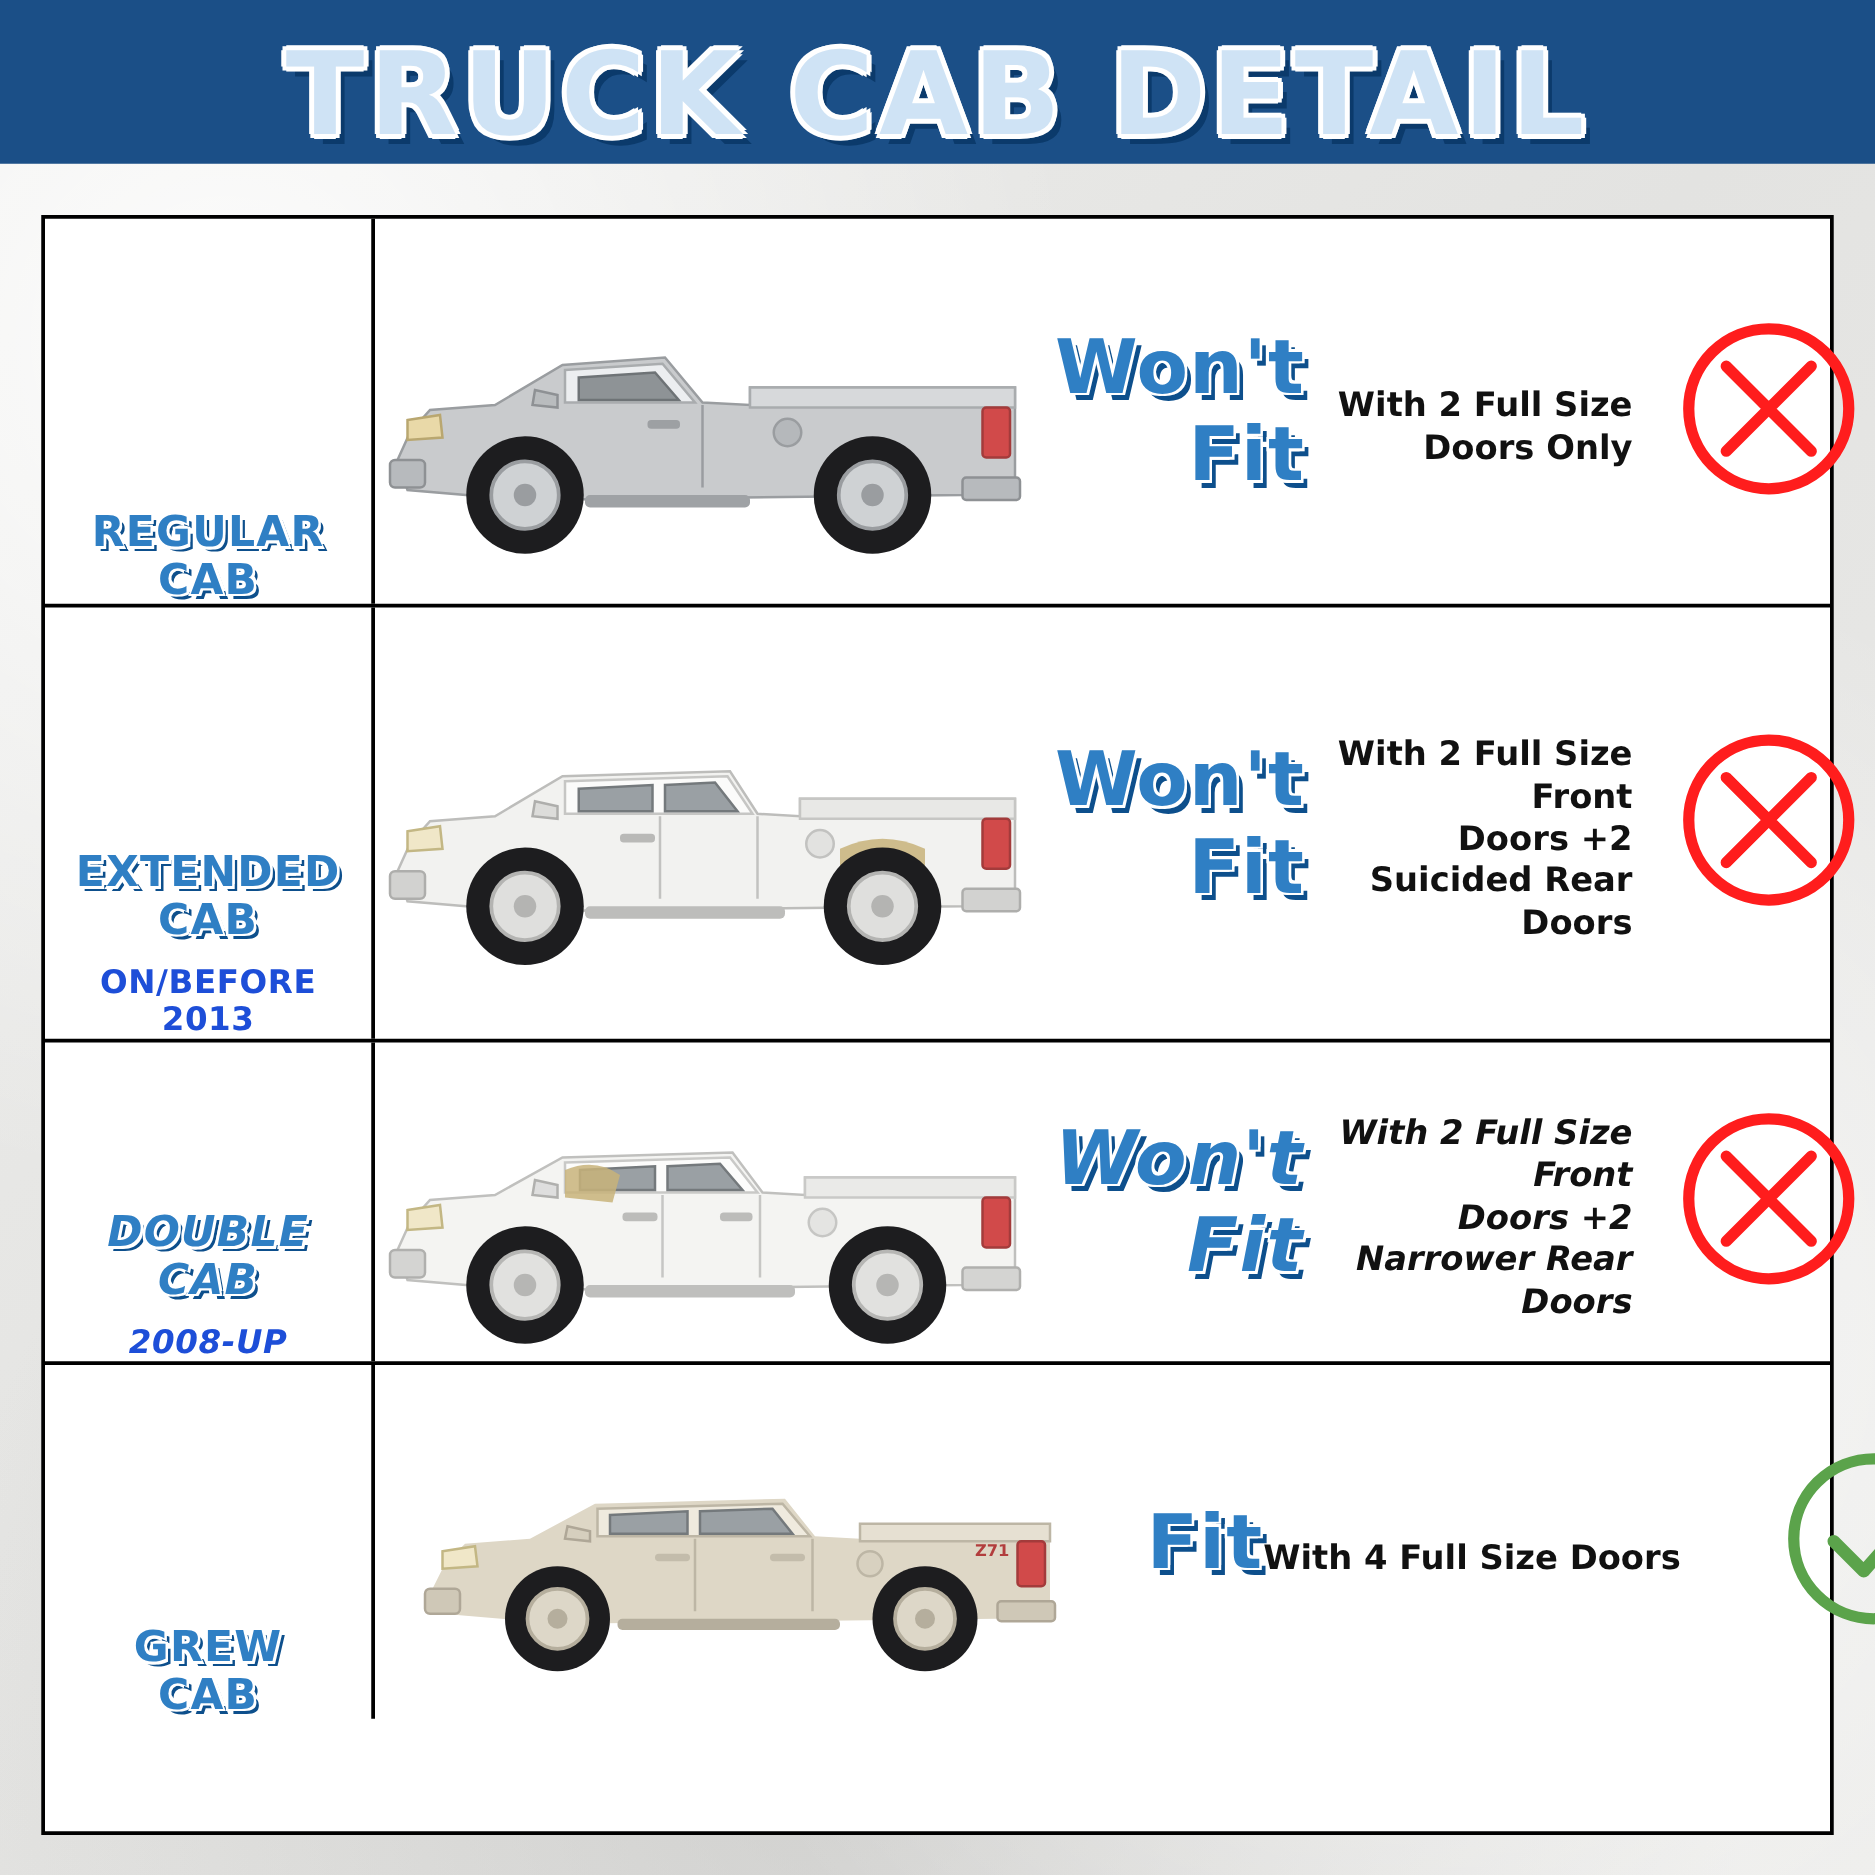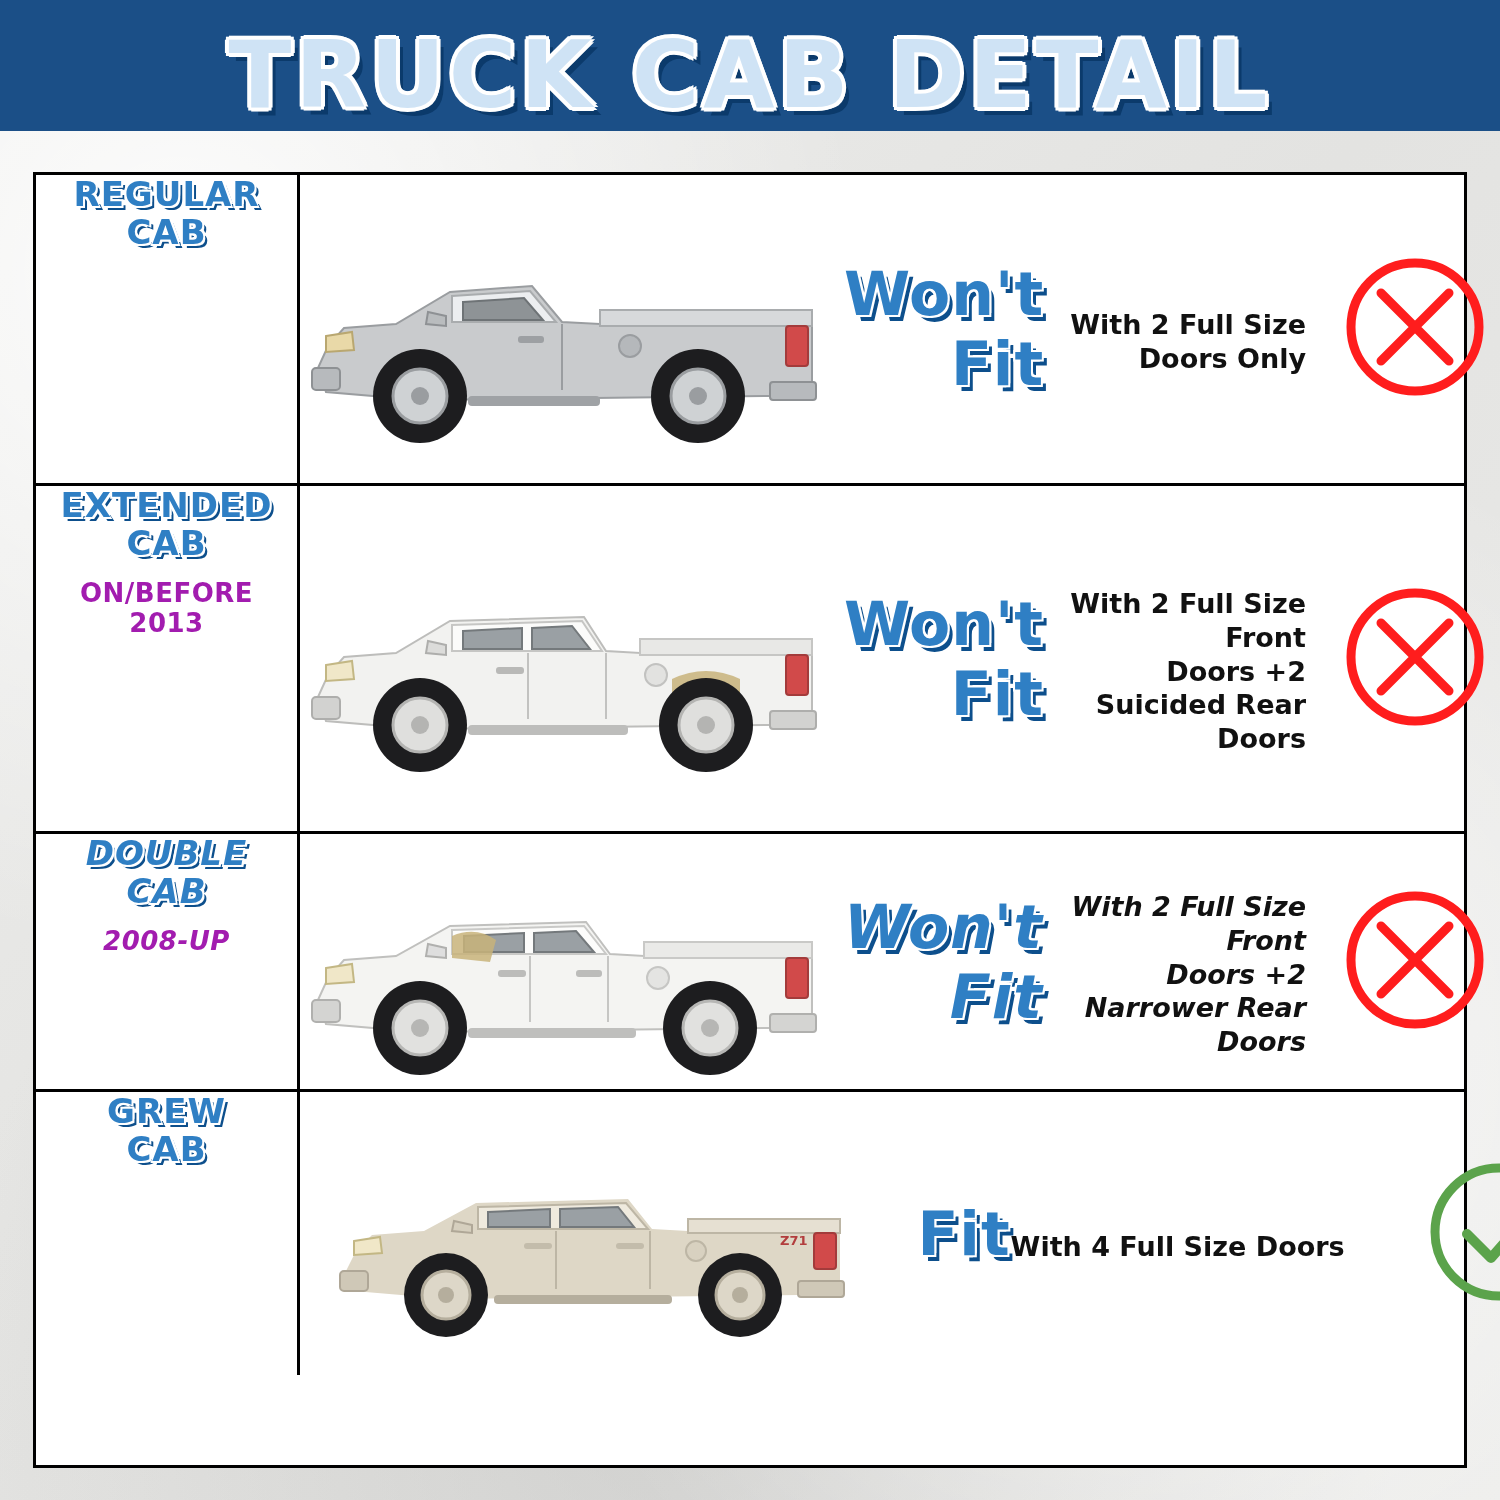--- a/index.html
+++ b/index.html
@@ -85,21 +85,21 @@
   .row-4 { height: 283px; }
 
   .cell-label {
     width: 264px;
     flex: 0 0 264px;
     border-right: 3px solid #000000;
     box-sizing: border-box;
     display: flex;
     flex-direction: column;
     align-items: center;
-    justify-content: flex-start;
+    justify-content: flex-end;
     text-align: center;
     padding: 0 6px;
   }
   .label-main {
     font-family: "DejaVu Sans", sans-serif;
     font-weight: bold;
     font-size: 34px;
     line-height: 1.12;
     letter-spacing: 1px;
     color: #2f7fc4;
@@ -109,21 +109,21 @@
       -2px 2px 0 #ffffff,
       2px 2px 0 #ffffff,
       4px 4px 0 #0d4f8c;
   }
   .label-sub {
     margin-top: 16px;
     font-family: "DejaVu Sans", sans-serif;
     font-weight: bold;
     font-size: 26px;
     letter-spacing: 0.5px;
-    color: #a21caf;
+    color: #1d4ed8;
   }
 
   .cell-image {
     flex: 1 1 auto;
     position: relative;
     display: flex;
     align-items: center;
     justify-content: center;
   }
   .truck-wrap {

